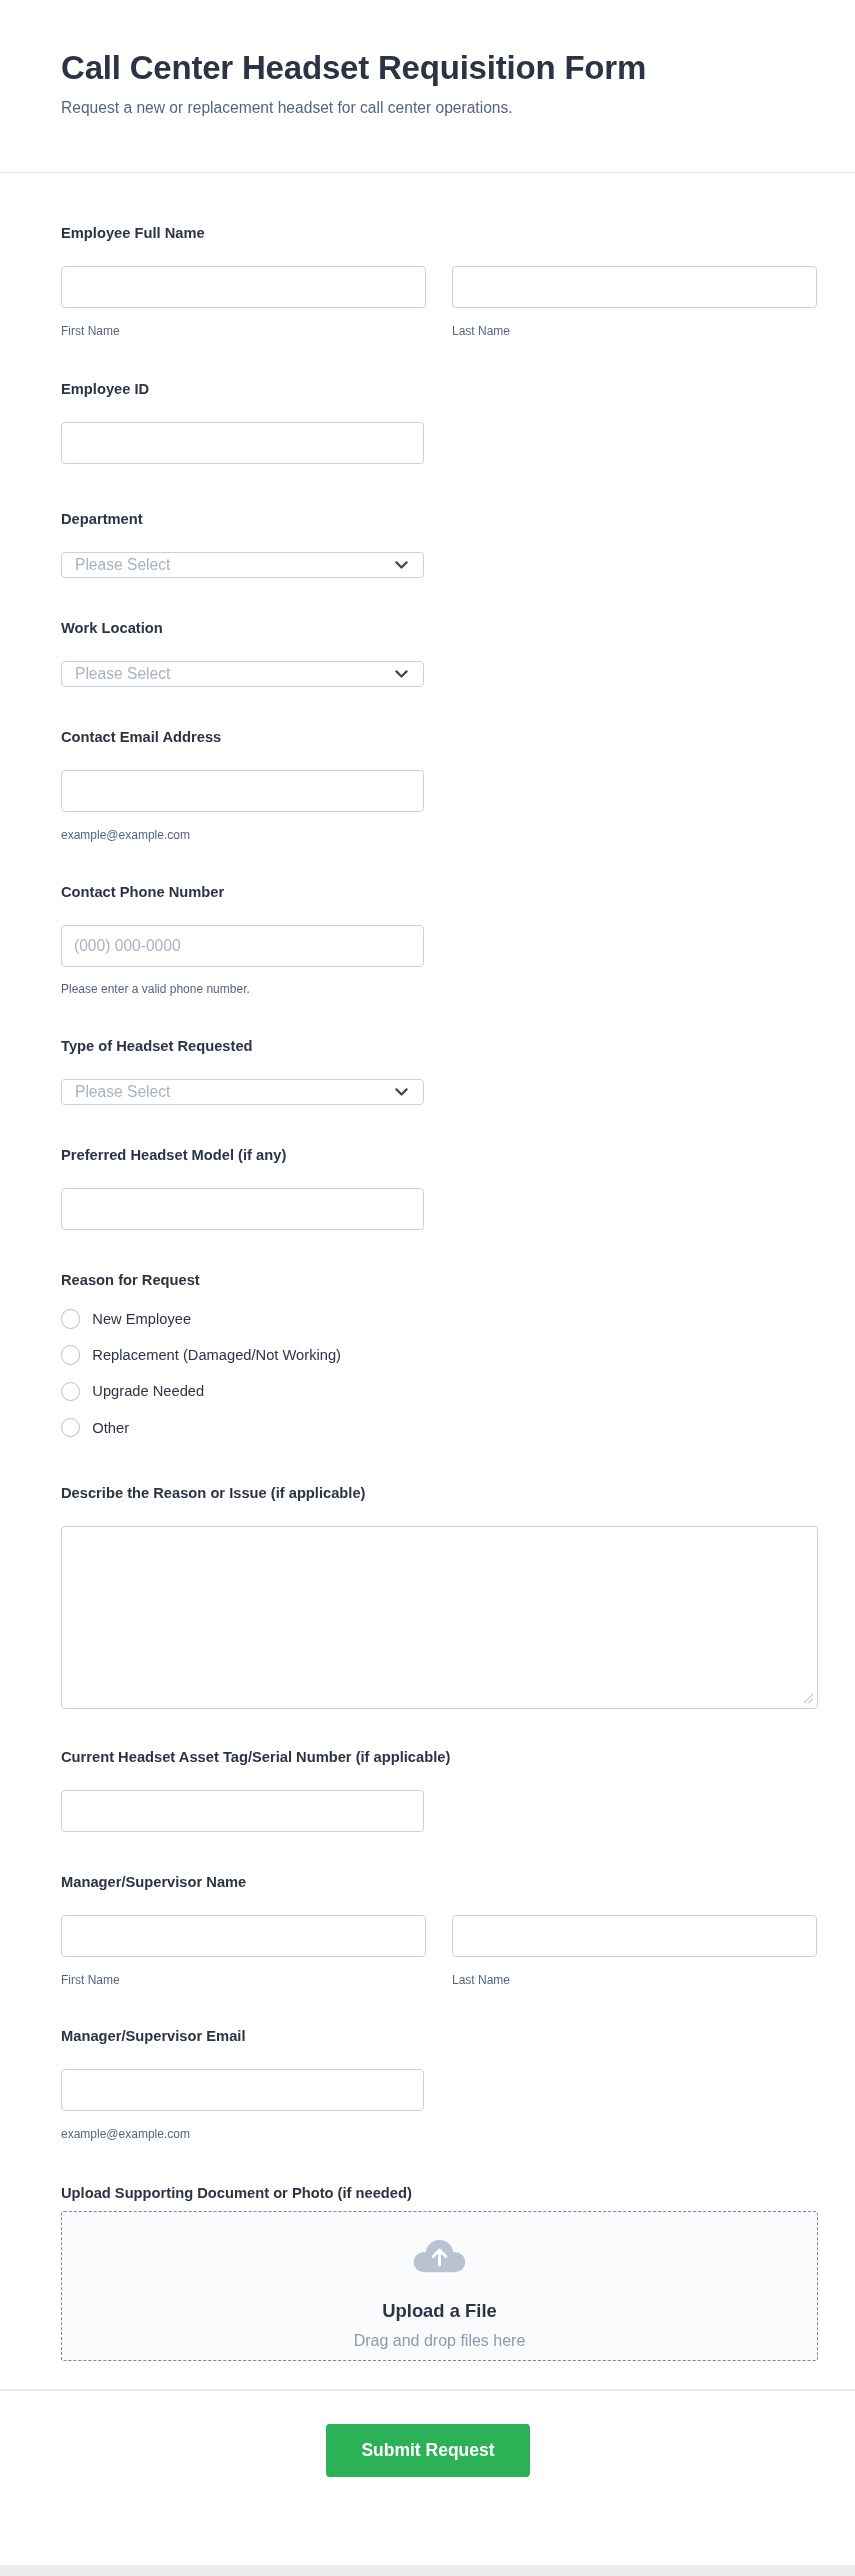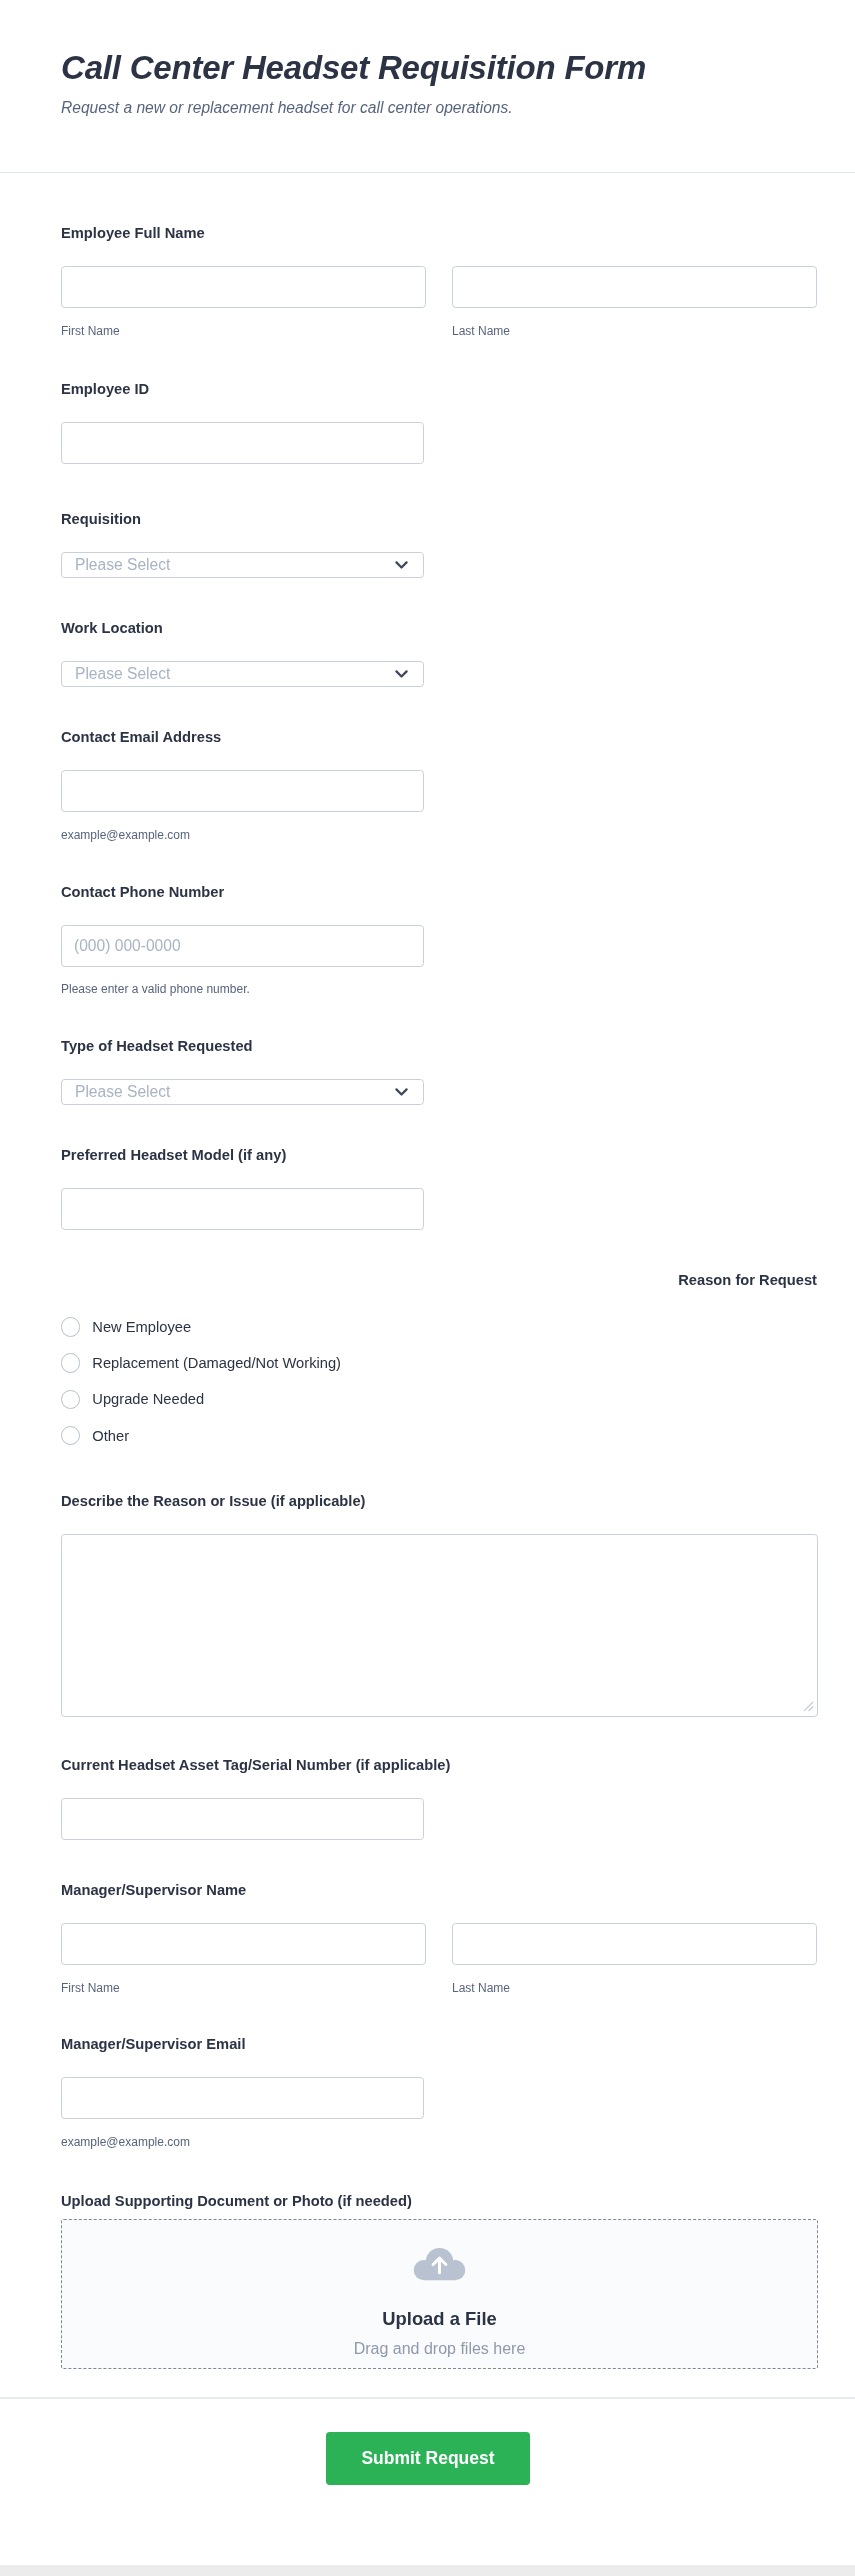--- a/index.html
+++ b/index.html
@@ -1,21 +1,21 @@
 <!DOCTYPE html>
 <html style="font-size:14.7px"><head>
 <meta charset="utf-8">
 <style>
   * { margin:0; padding:0; box-sizing:border-box; }
   html,body { background:#ffffff; }
   body { font-family:"Liberation Sans","DejaVu Sans",sans-serif; color:#2c3345; }
   .page { width:856px; min-height:2576px; background:#ffffff; position:relative; overflow:hidden; }
 
   
-  .form-header { padding:48px 61px 0 61px; border-bottom:0.9px solid #dfe4ec; height:173px;font-style:italic; }
+  .form-header { padding:48px 61px 0 61px; border-bottom:0.9px solid #dfe4ec; height:173px; }
   .form-header h1 { font-size:33px; line-height:40px; font-weight:700; color:#2c3345; letter-spacing:-0.2px; }
   .form-header p { margin-top:9.2px; font-size:15.6px; line-height:22px; color:#57647e; }
 
   
   .form-body { padding:50px 39px 0 61px; }
   .field { margin-bottom:40px; }
   .field-label { font-size:14.7px; line-height:21px; font-weight:600; color:#2c3345; margin-bottom:22px; }
 
   .text-input, .textarea, .select {
     border:0.9px solid #c9d0dd; border-radius:3.7px; background:#ffffff;
@@ -33,21 +33,21 @@
             padding:0 14.7px 0 13px; cursor:pointer; }
   .select-value { color:#a9b3c4; font-size:15.6px; }
   .chevron { flex:0 0 auto; }
 
   
   .radio-group { margin-top:-6.4px; }
   .radio-row { display:flex; align-items:center; height:27px; margin-bottom:9.2px; cursor:pointer; }
   .radio-row:last-child { margin-bottom:0; }
   .radio-circle { width:19.3px; height:19.3px; border:0.9px solid #b7c0cd; border-radius:50%; background:#fff; flex:0 0 auto; }
   .radio-label { margin-left:12px; font-size:14.7px; color:#2c3345; }
-  .field-reason .field-label { margin-bottom:29px;text-align:right; }
+  .field-reason .field-label { margin-bottom:21px; }
 
   
   .textarea-wrap { position:relative; width:757px; }
   .textarea { width:757px; height:183px; resize:none; padding:9.2px 11px; display:block; }
   .resize-glyph { position:absolute; right:2.8px; bottom:3.7px; }
 
   
   .field-upload .field-label { margin-bottom:7.4px; }
   .upload-box { width:757px; height:150px; border:0.9px dashed #7e8796; border-radius:2.8px;
                 background:#fafbfd; display:flex; flex-direction:column; align-items:center;
@@ -88,21 +88,21 @@
         </div>
       </div>
     </div>
 
     <div class="field" style="margin-bottom:45px;">
       <div class="field-label">Employee ID</div>
       <input class="text-input" type="text" style="">
     </div>
 
     <div class="field">
-      <div class="field-label">Requisition</div>
+      <div class="field-label">Department</div>
       <div class="select">
         <span class="select-value">Please Select</span>
         <svg class="chevron" width="13" height="8.3" viewBox="0 0 14 9" fill="none">
           <polyline points="1.5,1.5 7,7 12.5,1.5" stroke="#3e4759" stroke-width="2.4" stroke-linecap="round" stroke-linejoin="round"></polyline>
         </svg>
       </div>
     </div>
 
     <div class="field">
       <div class="field-label">Work Location</div>

